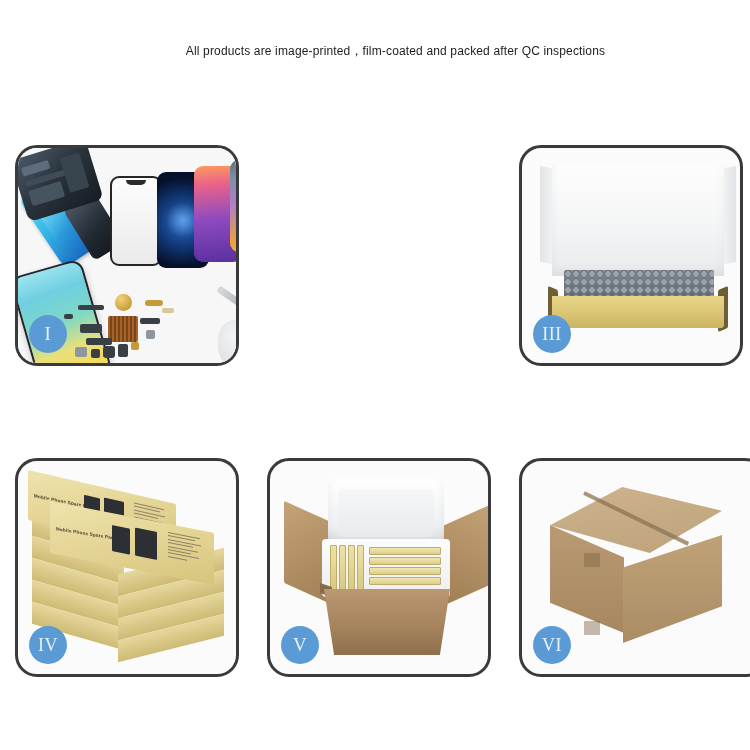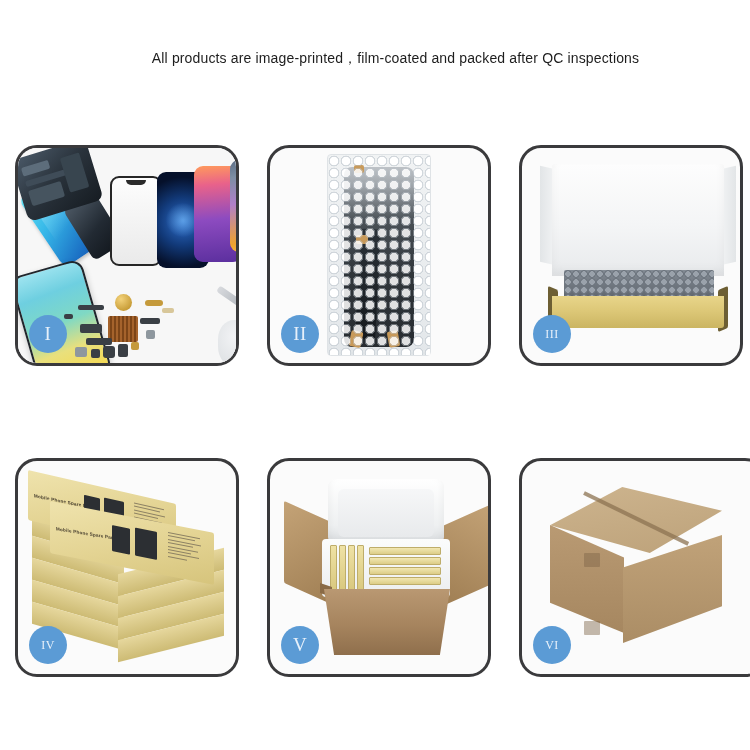--- a/index.html
+++ b/index.html
@@ -12,21 +12,21 @@
   }
   #page { position: relative; width: 750px; height: 750px; background: #fff; }
 
   
   .header { position: absolute; top: 42px; left: 0; width: 750px; text-align: center; }
   .title {
     font-size: 35px; font-weight: 500; letter-spacing: 1.2px;
     color: #151515; line-height: 1.05; white-space: nowrap;
   }
   .subtitle {
-    margin-top: 8px; font-size: 14px; color: #1d1d1d;
+    margin-top: 1px; font-size: 12px; color: #1d1d1d;
     letter-spacing: .15px; white-space: nowrap; padding-left: 41px;
   }
 
   
   .panel {
     position: absolute;
     border: 3px solid #3a3a3c;
     border-radius: 22px;
     background: #fbfbfb;
     overflow: hidden;
@@ -36,21 +36,21 @@
   .badge {
     position: absolute; left: 11px; bottom: 10px;
     width: 38px; height: 38px; border-radius: 50%;
     background: #5b9bd5;
     color: #e6f0fa;
     display: flex; align-items: center; justify-content: center;
     font-family: "Liberation Serif", serif;
     font-size: 19px; letter-spacing: .5px;
     z-index: 40;
   }
-  .badge.wide { font-size: 12px; }
+  .badge.wide { font-size: 18px; }
 
   
   .p1bg { position:absolute; inset:0; background:#f7f7f7; }
   .ph { position: absolute; border-radius: 8px; }
 
   .ph-blue {
     left: 18px; top: 26px; width: 62px; height: 84px;
     background: linear-gradient(150deg,#63e4f5 0%,#35b6e8 38%,#1b6fc4 78%,#1a4fa0 100%);
     transform: rotate(-34deg); border-radius: 9px;
     box-shadow: 0 2px 4px rgba(0,0,0,.25);
@@ -328,34 +328,20 @@
       <div class="chip" style="left:122px; top:170px; width:20px; height:6px;"></div>
       <div class="chip lt" style="left:128px; top:182px; width:9px; height:9px;"></div>
       <div class="chip" style="left:46px; top:166px; width:9px; height:5px;"></div>
 
       <div class="tool"></div>
       <div class="glove"></div>
     </div>
     <div class="badge">I</div>
   </div>
 
-  <div class="panel" style="left:267px; top:145px; width:224px; height:221px;">
-    <div class="stage">
-      <div class="bubblepack">
-        <div class="inner-screen"></div>
-        <div class="flexcable"></div>
-        <div class="tape" style="left:26px; top:10px; width:10px; height:8px;"></div>
-        <div class="tape" style="left:28px; top:80px; width:12px; height:9px;"></div>
-        <div class="tape" style="left:22px; top:176px; width:12px; height:16px; transform:rotate(12deg);"></div>
-        <div class="tape" style="left:60px; top:176px; width:11px; height:16px; transform:rotate(-10deg);"></div>
-        <div class="bub-overlay"></div>
-      </div>
-    </div>
-    <div class="badge">II</div>
-  </div>
 
   <div class="panel p3" style="left:519px; top:145px; width:224px; height:221px;">
     <div class="stage">
       <div class="lid-flapL"></div>
       <div class="lid-flapR"></div>
       <div class="carton-lid"></div>
       <div class="foam"></div>
       <div class="carton-edgeL"></div>
       <div class="carton-edgeR"></div>
       <div class="carton-front"></div>

